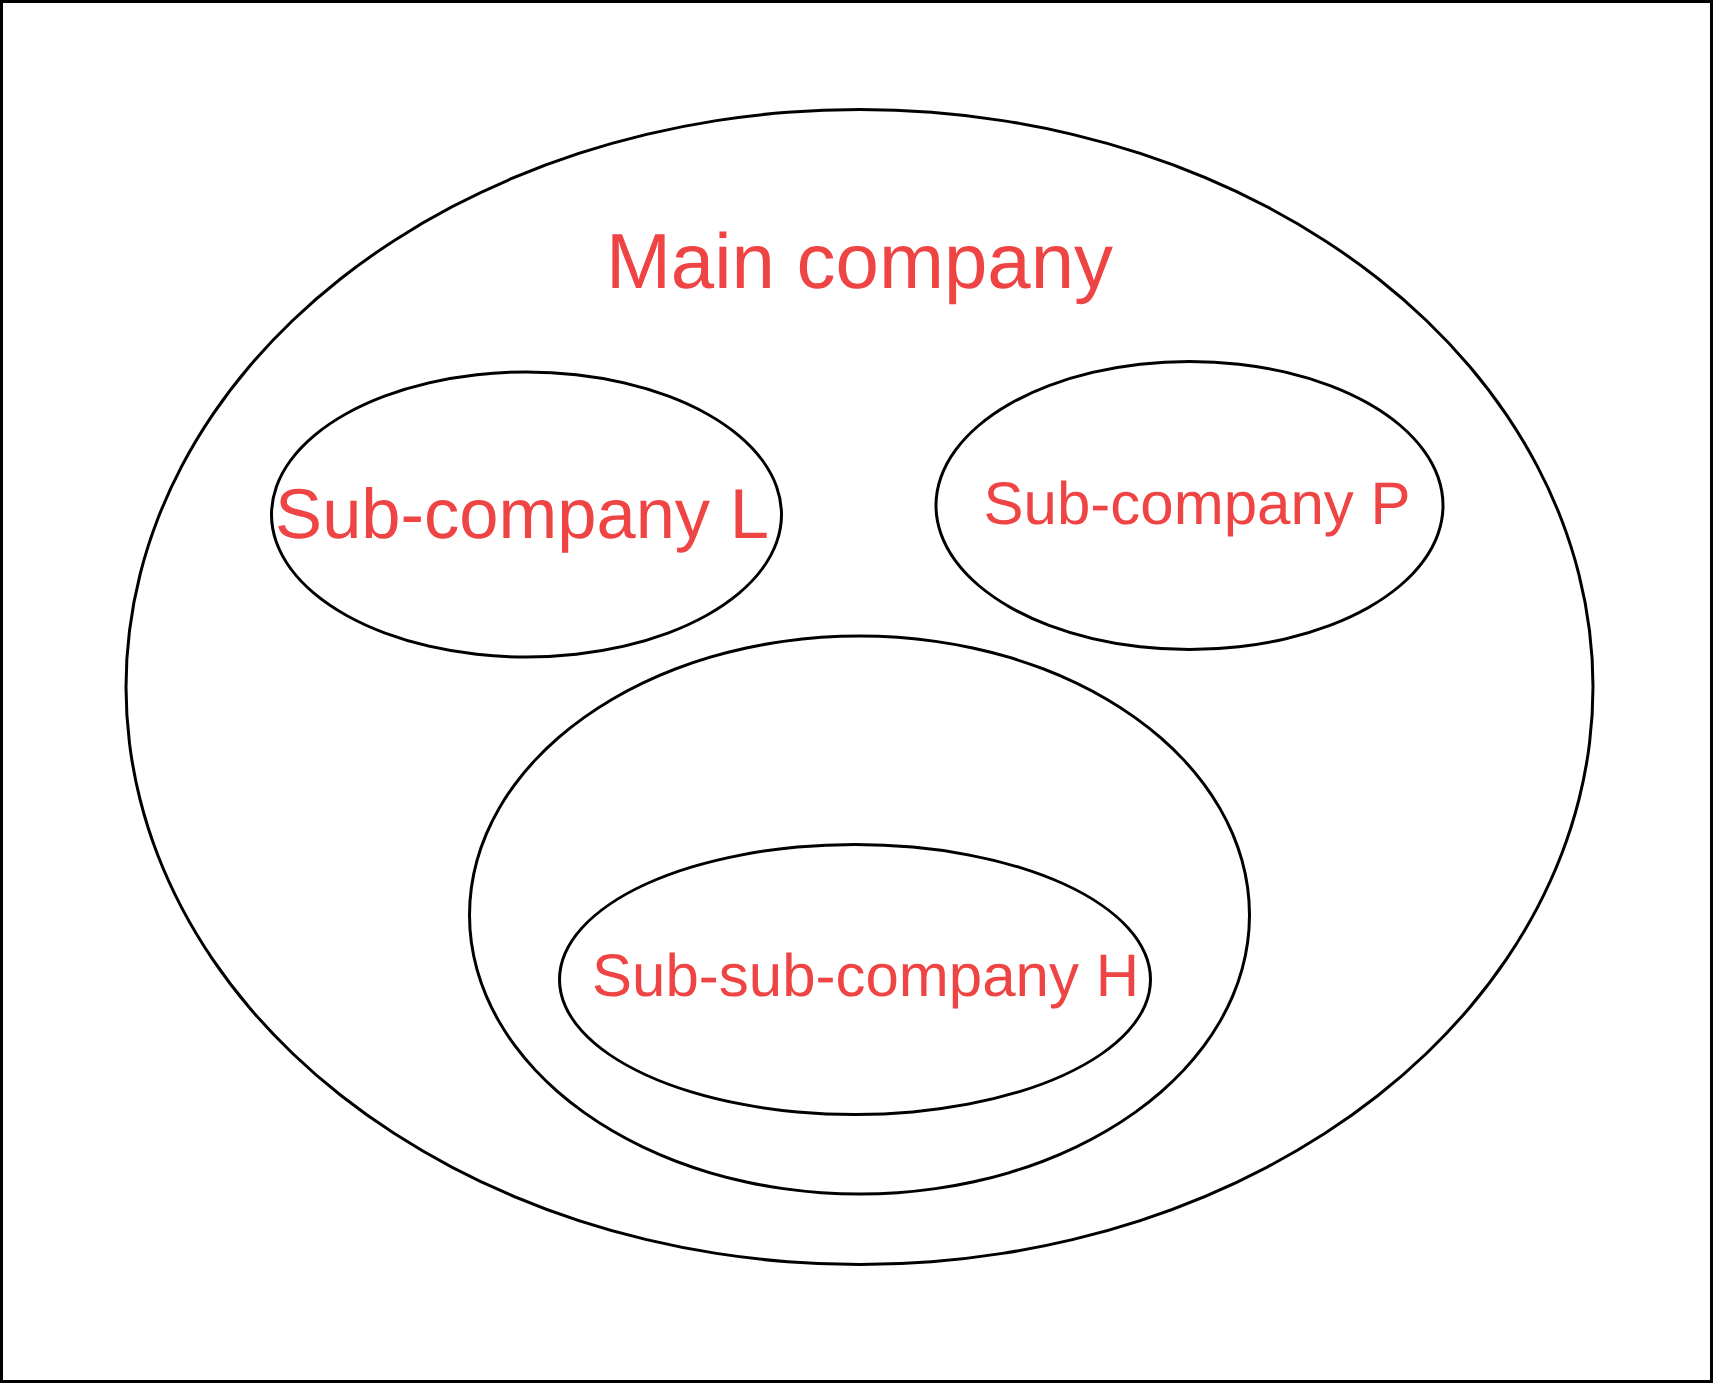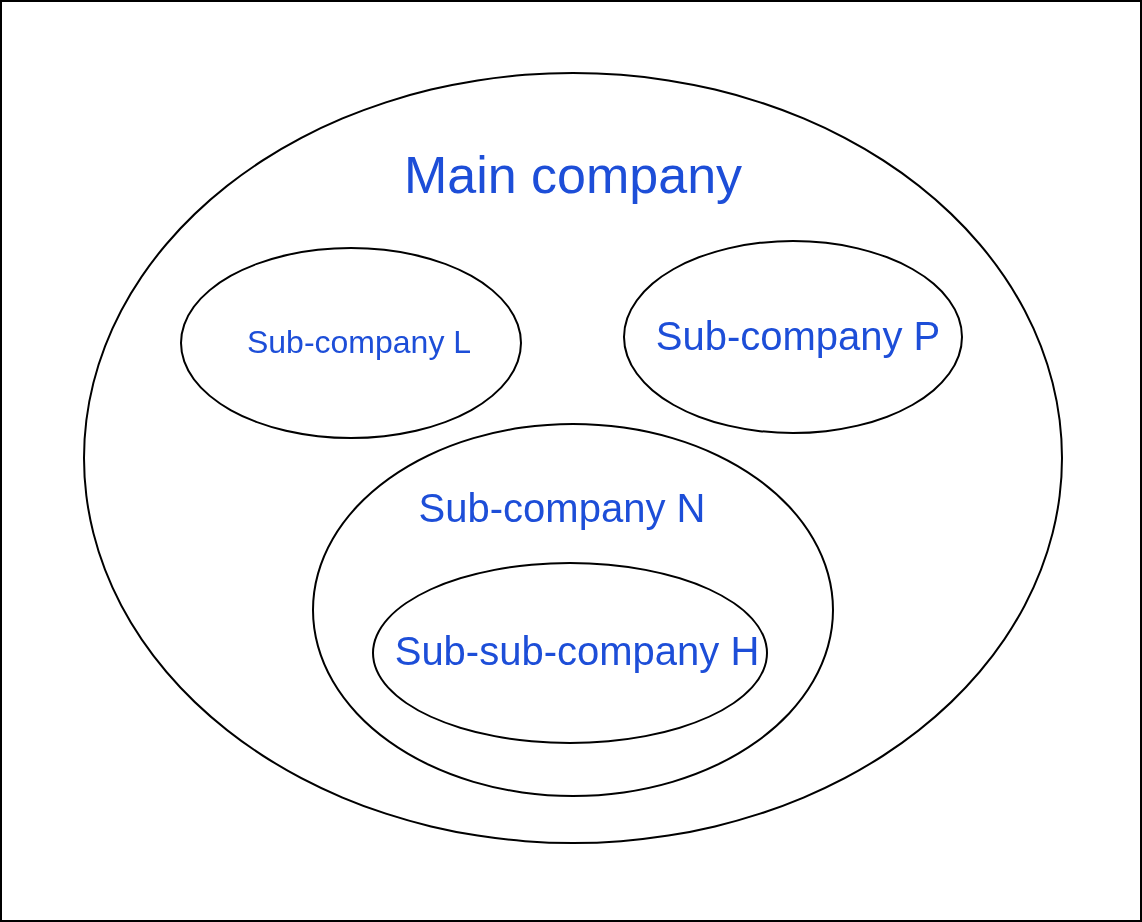--- a/index.html
+++ b/index.html
@@ -21,38 +21,38 @@
     position: absolute;
     border: 2px solid #000000;
     border-radius: 50%;
     box-sizing: border-box;
     background: transparent;
   }
   .node-label {
     position: absolute;
     transform: translate(-50%, -50%);
     white-space: nowrap;
-    color: #1d4ed8;
+    color: #ef4444;
     font-weight: 400;
     line-height: 1;
     letter-spacing: 0;
   }
   
   .el-main  { left: 81px;  top: 70px;  width: 980px; height: 772px; }
   
   .el-l     { left: 178px; top: 245px; width: 342px; height: 192px; }
   
   .el-p     { left: 621px; top: 238px; width: 340px; height: 194px; }
   
   .el-n     { left: 310px; top: 421px; width: 522px; height: 374px; }
   
   .el-h     { left: 370px; top: 560px; width: 396px; height: 182px; }
 
   .lbl-main { left: 571px; top: 173px; font-size: 52px; }
-  .lbl-l    { left: 357px; top: 340px; font-size: 32px; }
+  .lbl-l    { left: 346px; top: 340px; font-size: 47px; }
   .lbl-p    { left: 796px; top: 334px; font-size: 40px; text-align: center; }
   .lbl-n    { left: 560px; top: 506px; font-size: 40px; }
   .lbl-h    { left: 575px; top: 649px; font-size: 40px; }
 </style>
 </head>
 <body>
 
 <div class="canvas">
 
   <div class="ellipse el-main"></div>
@@ -64,17 +64,16 @@
   <div class="ellipse el-n"></div>
 
   <div class="ellipse el-h"></div>
 
   <div class="node-label lbl-main">Main company</div>
 
   <div class="node-label lbl-l">Sub-company L</div>
 
   <div class="node-label lbl-p">Sub-company P</div>
 
-  <div class="node-label lbl-n">Sub-company N</div>
 
   <div class="node-label lbl-h">Sub-sub-company H</div>
 
 </div>
 
 </body></html>

